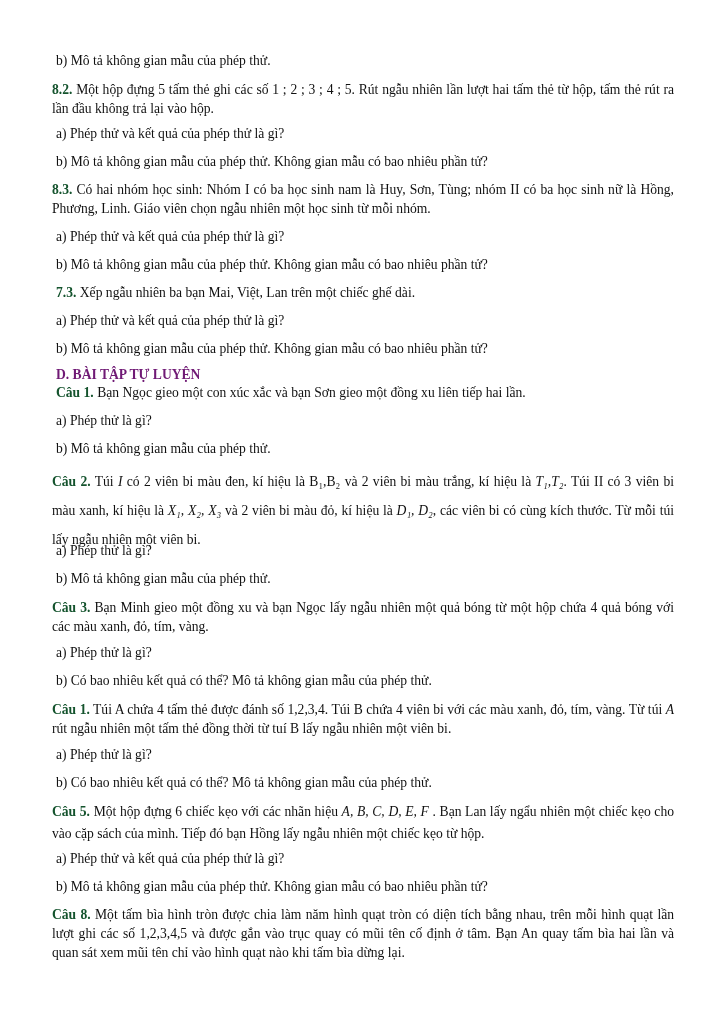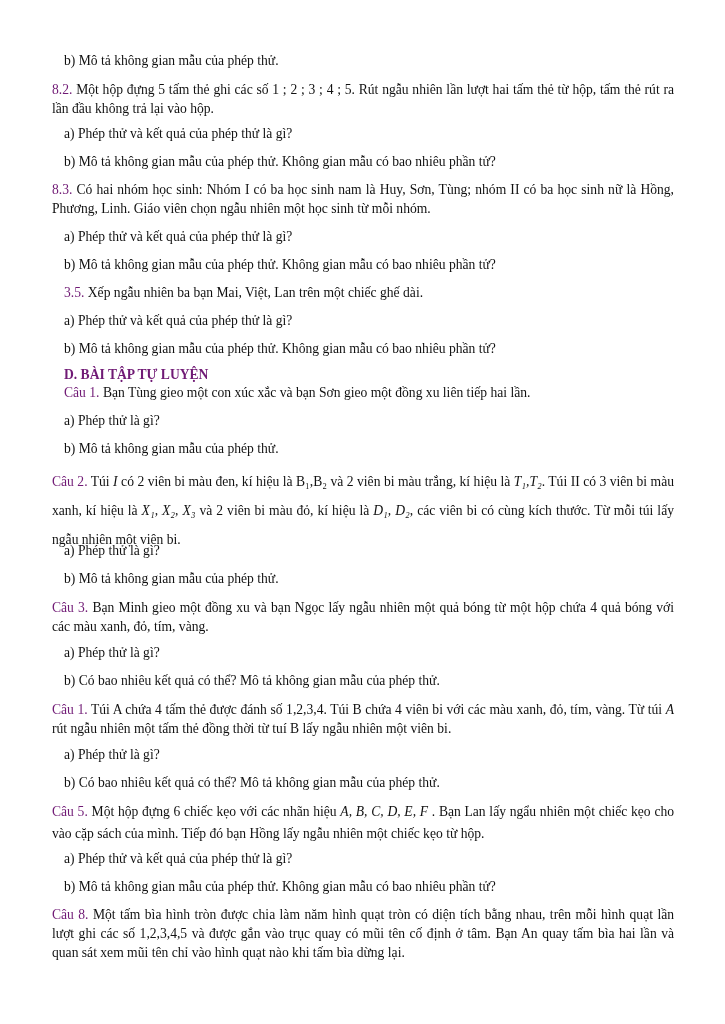--- a/index.html
+++ b/index.html
@@ -3,23 +3,23 @@
   <meta charset="utf-8">
   <style>
     html, body { margin: 0; padding: 0; background: #ffffff; }
     body {
       width: 725px; height: 1024px; overflow: hidden; position: relative;
       font-family: "Liberation Serif", "DejaVu Serif", serif;
       color: #111111;
       font-size: 13.6px;
     }
     .page { position: absolute; left: 52px; top: 0; width: 625px; }
-    .line { position: absolute; left: 12px; white-space: nowrap; line-height: 17px; }
+    .line { position: absolute; left: 4px; white-space: nowrap; line-height: 17px; }
     .para { position: absolute; left: 0; width: 622px; line-height: 19px; text-align: justify; }
-    .lbl { color: #701a75; font-weight: normal; }
+    .lbl { color: #14532d; font-weight: bold; }
     .heading { color: #701a75; font-weight: bold; }
     i.m { font-style: italic; }
   </style>
 </head>
 <body>
 
 <div class="page">
 
   <div class="line" style="top:52px">b) Mô tả không gian mẫu của phép thử.</div>
 
@@ -29,29 +29,29 @@
   <div class="line" style="top:125px">a) Phép thử và kết quả của phép thử là gì?</div>
   <div class="line" style="top:153px">b) Mô tả không gian mẫu của phép thử. Không gian mẫu có bao nhiêu phần tử?</div>
 
   <div class="para" style="top:180px">
     <span class="lbl">8.3.</span><span> Có hai nhóm học sinh: Nhóm I có ba học sinh nam là Huy, Sơn, Tùng; nhóm II có ba học sinh nữ là Hồng, Phương, Linh. Giáo viên chọn ngẫu nhiên một học sinh từ mỗi nhóm.</span>
   </div>
   <div class="line" style="top:228px">a) Phép thử và kết quả của phép thử là gì?</div>
   <div class="line" style="top:256px">b) Mô tả không gian mẫu của phép thử. Không gian mẫu có bao nhiêu phần tử?</div>
 
   <div class="line" style="top:284px">
-    <span class="lbl">3.5.</span><span> Xếp ngẫu nhiên ba bạn Mai, Việt, Lan trên một chiếc ghế dài.</span>
+    <span class="lbl">7.3.</span><span> Xếp ngẫu nhiên ba bạn Mai, Việt, Lan trên một chiếc ghế dài.</span>
   </div>
   <div class="line" style="top:312px">a) Phép thử và kết quả của phép thử là gì?</div>
   <div class="line" style="top:340px">b) Mô tả không gian mẫu của phép thử. Không gian mẫu có bao nhiêu phần tử?</div>
 
   <div class="line heading" style="top:366px">D. BÀI TẬP TỰ LUYỆN</div>
 
   <div class="line" style="top:384px">
-    <span class="lbl">Câu 1.</span><span> Bạn Tùng gieo một con xúc xắc và bạn Sơn gieo một đồng xu liên tiếp hai lần.</span>
+    <span class="lbl">Câu 1.</span><span> Bạn Ngọc gieo một con xúc xắc và bạn Sơn gieo một đồng xu liên tiếp hai lần.</span>
   </div>
   <div class="line" style="top:412px">a) Phép thử là gì?</div>
   <div class="line" style="top:440px">b) Mô tả không gian mẫu của phép thử.</div>
 
   <div class="para" style="top:467px; line-height:29px">
     <span class="lbl">Câu 2.</span><span> Túi </span><i class="m">I</i><span> có 2 viên bi màu đen, kí hiệu là </span><span>B₁,B₂</span><span> và 2 viên bi màu trắng, kí hiệu là </span><i class="m">T₁,T₂</i><span>. Túi II có 3 viên bi màu xanh, kí hiệu là </span><i class="m">X₁, X₂, X₃</i><span> và 2 viên bi màu đỏ, kí hiệu là </span><i class="m">D₁, D₂</i><span>, các viên bi có cùng kích thước. Từ mỗi túi lấy ngẫu nhiên một viên bi.</span>
   </div>
   <div class="line" style="top:542px">a) Phép thử là gì?</div>
   <div class="line" style="top:570px">b) Mô tả không gian mẫu của phép thử.</div>
 

